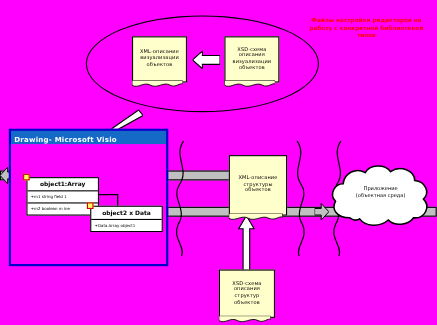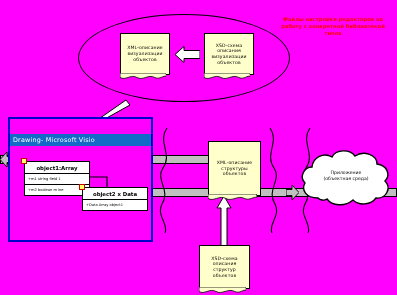--- a/index.html
+++ b/index.html
@@ -47,24 +47,23 @@
   
   .pointer{left:88px;top:98px;width:42px;height:32px;}
 
   
   .visio{
     left:8px;top:117px;width:145px;height:125px;
     background:#FF00FF;border:2px solid #0000CC;box-sizing:border-box;
   }
   .visio-title{
     position:absolute;left:0;top:0;right:0;height:12px;
-    background:#1569C7;color:#fff;font-size:6.4px;font-weight:normal;
-    display:flex;align-items:center;padding-left:3px;
+    background:#1569C7;color:#fff;font-size:6.4px;font-weight:bold;
+    display:flex;align-items:flex-end;padding-left:3px;
     letter-spacing:.2px;
-    margin-top:15px;
   }
   .visio-body{position:absolute;left:0;top:12px;right:0;bottom:0;}
 
   
   .uml{background:#fff;border:1px solid #000;box-sizing:border-box;}
   .uml-hdr{
     font-size:5.4px;font-weight:bold;text-align:center;
     padding:2.5px 0;border-bottom:1px solid #000;color:#000;
   }
   .uml-row{

